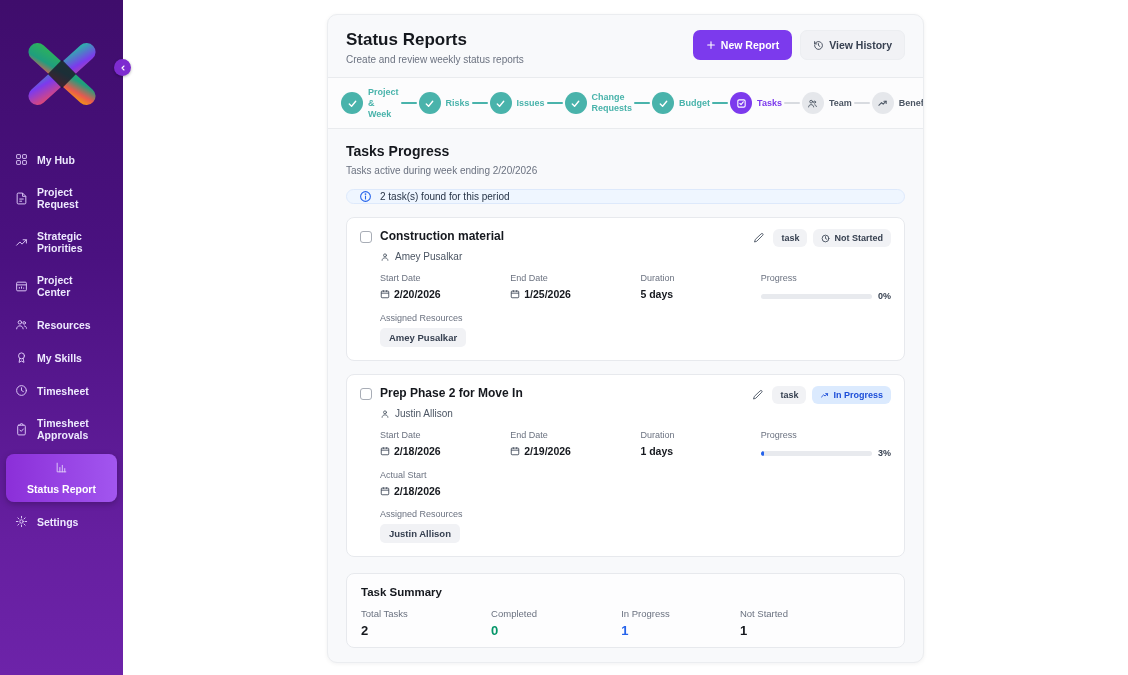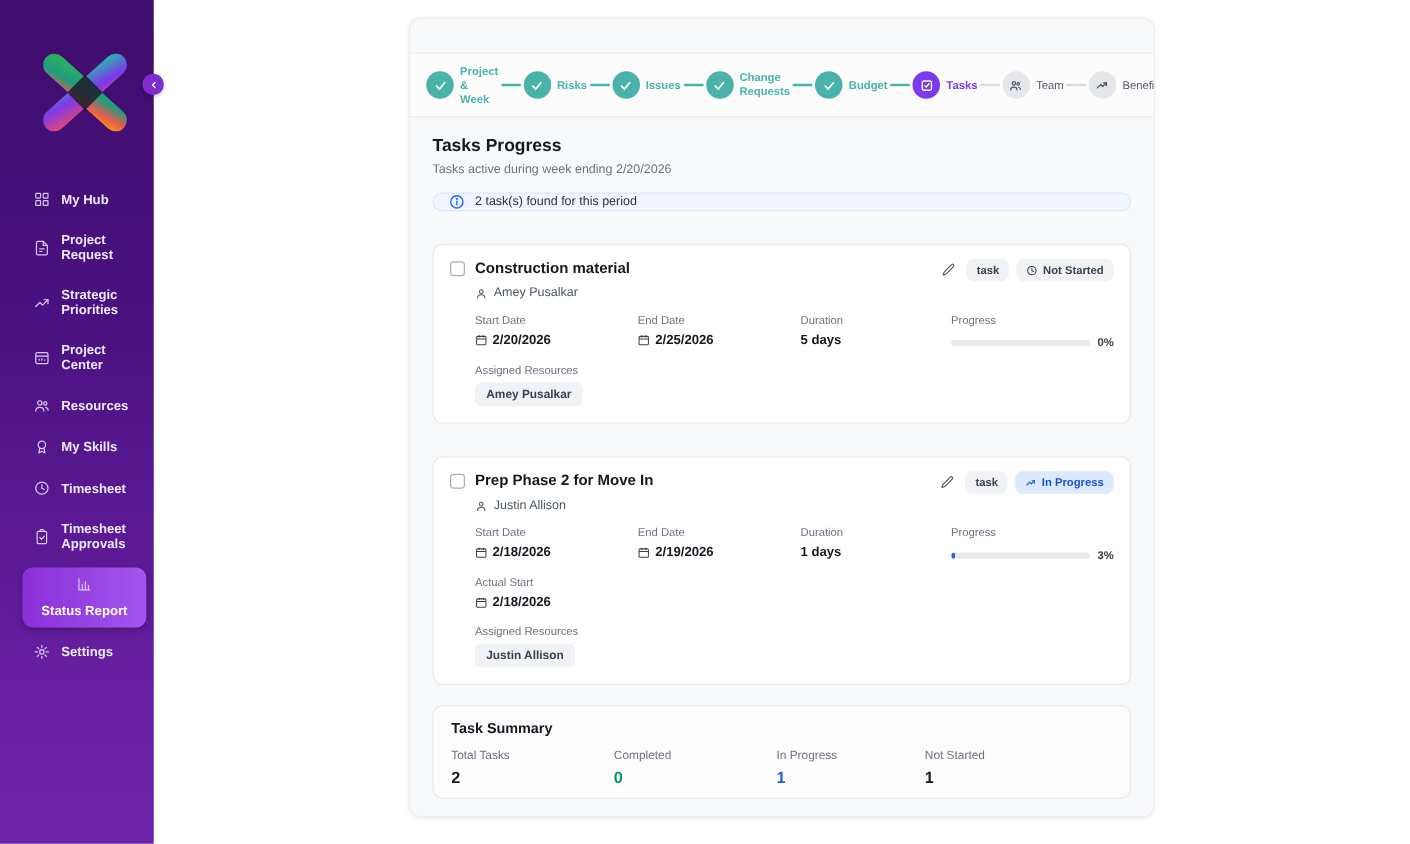--- a/index.html
+++ b/index.html
@@ -2,21 +2,21 @@
 <html><head>
 <meta charset="utf-8">
 <style>
   * { margin:0; padding:0; box-sizing:border-box; }
   html,body { width:1128px; height:675px; overflow:hidden; background:#fff;
     font-family:"Liberation Sans", sans-serif; }
 
   
   .sidebar { position:fixed; left:0; top:0; width:123px; height:675px;
     background:linear-gradient(180deg,#3f0d6c 0%,#4a1180 38%,#661fa0 80%,#6d23a9 100%);
-    z-index:5;padding-left:12px; }
+    z-index:5; }
   .logo-wrap { width:72px; height:72px; margin:38px auto 0; }
   .collapse-btn { position:absolute; right:-8px; top:59px; width:17px; height:17px;
     border-radius:50%; background:#7e2bd0; border:none; color:#fff; display:flex;
     align-items:center; justify-content:center; cursor:pointer; box-shadow:0 1px 3px rgba(0,0,0,.3); }
   .nav { margin-top:36px; }
   .nav-item { display:flex; align-items:center; gap:9px; padding:7px 9px;
     margin:0 6px 6px; border-radius:8px; color:#ede9fe; font-size:10.5px;
     font-weight:700; cursor:pointer; }
   .nav-item .i { color:#dcc7f7; flex-shrink:0; }
   .nav-item.active { background:linear-gradient(90deg,#8b2fd8,#a256ef);
@@ -44,37 +44,37 @@
     padding:9px 13px; display:flex; align-items:center; justify-content:space-between; }
   .step { display:flex; align-items:center; gap:5px; cursor:pointer; }
   .step-circle { width:22px; height:22px; border-radius:50%; display:flex;
     align-items:center; justify-content:center; flex-shrink:0; }
   .step.complete .step-circle { background:#49b3ab; color:#fff; }
   .step.active  .step-circle { background:#7c3aed; color:#fff; }
   .step.upcoming .step-circle { background:#e5e7eb; color:#4b5563; }
   .step-label { font-size:9px; font-weight:700; line-height:1.2; max-width:48px; }
   .step.complete .step-label { color:#49b3ab; }
   .step.active  .step-label { color:#7c3aed; }
-  .step.upcoming .step-label { color:#4b5563; font-weight:400; }
+  .step.upcoming .step-label { color:#4b5563; font-weight:700; }
   .connector { height:2px; width:16px; border-radius:1px; flex-shrink:0; margin:0 2px; }
   .connector.done { background:#49b3ab; }
   .connector.todo { background:#d8dbe0; }
 
   
   .section { padding:14px 18px 12px; }
   .section-title { font-size:14px; font-weight:700; color:#15181e; }
   .section-subtitle { font-size:10px; color:#6b7280; margin:6px 0 13px; }
   .banner { background:#eff6ff; border:1px solid #dde9fb; border-radius:8px;
     padding:0 12px; display:flex; align-items:center; gap:8px;
     font-size:10px; color:#273447; }
   .banner .i { color:#2563eb; }
 
   
   .task-card { background:#fff; border:1px solid #e7e9ed; border-radius:8px;
-    padding:11px 13px 13px; margin-top:26px; }
+    padding:11px 13px 13px; margin-top:13px; }
   .task-head { display:flex; align-items:flex-start; }
   .checkbox { width:12px; height:12px; border:1.4px solid #a8adb6; border-radius:3px;
     margin:2px 8px 0 0; background:#fff; cursor:pointer; flex-shrink:0; }
   .task-title { font-size:12px; font-weight:700; color:#15181e; flex:1; }
   .task-controls { display:flex; align-items:center; gap:6px; }
   .icon-btn { background:none; border:none; color:#4b5563; cursor:pointer; padding:2px; display:flex; }
   .badge { font-size:9px; font-weight:600; padding:4px 8px; border-radius:6px;
     background:#f1f2f5; color:#374151; display:flex; align-items:center; gap:4px; }
   .badge.blue { background:#dbeafe; color:#1d4ed8; }
   .owner-row { margin:4px 0 0 20px; font-size:10px; color:#4b5563;
@@ -219,20 +219,41 @@
         </svg>
       <span>Settings</span>
     </div>
   </nav>
 </aside>
 
 <main class="main">
   <div class="card">
 
     <div class="card-header">
+      <div>
+        <div class="page-title">Status Reports</div>
+        <div class="page-subtitle">Create and review weekly status reports</div>
+      </div>
+      <div class="header-actions">
+        <button class="btn btn-purple">
+          <svg class="i" width="10" height="10" viewBox="0 0 24 24" fill="none" stroke="currentColor" stroke-width="2.6" stroke-linecap="round">
+              <line x1="12" y1="4" x2="12" y2="20"></line>
+              <line x1="4" y1="12" x2="20" y2="12"></line>
+            </svg>
+          <span>New Report</span>
+        </button>
+        <button class="btn btn-light">
+          <svg class="i" width="11" height="11" viewBox="0 0 24 24" fill="none" stroke="currentColor" stroke-width="1.9" stroke-linecap="round" stroke-linejoin="round">
+              <path d="M3.5 12a8.5 8.5 0 1 0 2.5-6L3.5 8.5"></path>
+              <polyline points="3.5 3.5 3.5 8.5 8.5 8.5"></polyline>
+              <polyline points="12 8 12 12 15 14"></polyline>
+            </svg>
+          <span>View History</span>
+        </button>
+      </div>
     </div>
 
     <div class="stepper">
       <div class="step complete">
         <span class="step-circle">
             <svg width="11" height="11" viewBox="0 0 24 24" fill="none" stroke="currentColor" stroke-width="3" stroke-linecap="round" stroke-linejoin="round">
               <polyline points="5 13 10 18 19 7"></polyline>
             </svg>
           </span>
         <span class="step-label">Project &amp; Week</span>
@@ -365,21 +386,21 @@
           </div>
           <div>
             <div class="f-label">End Date</div>
             <div class="f-value">
                 <svg class="i" width="10" height="10" viewBox="0 0 24 24" fill="none" stroke="currentColor" stroke-width="2">
                   <rect x="3" y="5" width="18" height="16" rx="2"></rect>
                   <line x1="8" y1="3" x2="8" y2="7"></line>
                   <line x1="16" y1="3" x2="16" y2="7"></line>
                   <line x1="3" y1="10" x2="21" y2="10"></line>
                 </svg>
-                <span>2/25/2026</span>
+                <span>1/25/2026</span>
               </div>
           </div>
           <div>
             <div class="f-label">Duration</div>
             <div class="f-value">
                 <span>5 days</span>
               </div>
           </div>
           <div>
             <div class="f-label">Progress</div>

